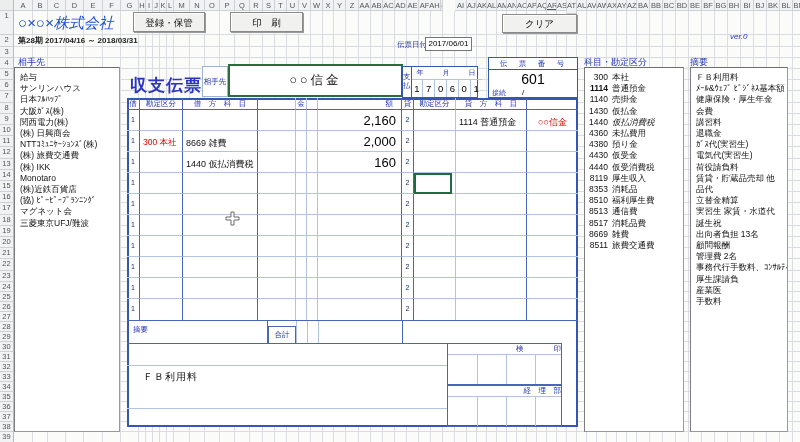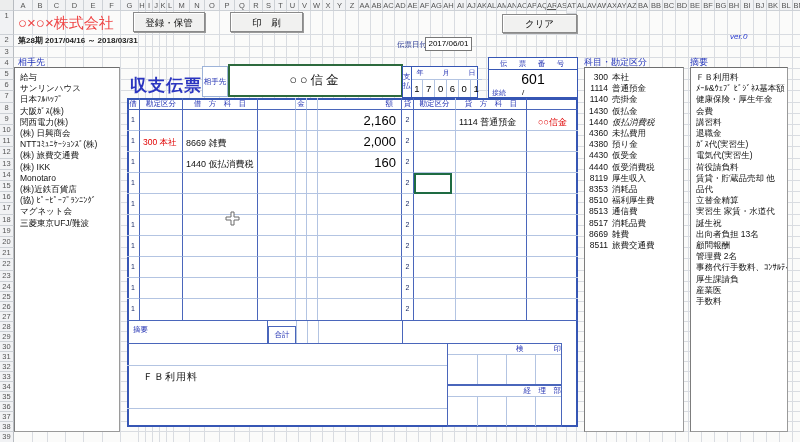--- a/index.html
+++ b/index.html
@@ -65,21 +65,21 @@
   #active-cell{border:2px solid #1e6b42;z-index:5;}
   #cursor{position:absolute;z-index:10;}
   .smalltext{font-size:8px;color:#222;z-index:3;white-space:nowrap;}
 </style>
 </head>
 <body>
 
 <div id="sheet">
   <div id="corner" class="abs" style="left:0;top:0;width:14px;height:11px;"></div>
 
-  <div class="abs" id="company" style="left:18px;top:11px;height:24px;font-size:15px;color:#ef4444;line-height:24px;z-index:3;white-space:nowrap;">○×○×株式会社</div>
+  <div class="abs" id="company" style="left:18px;top:11px;height:24px;font-size:15px;color:#1d4ed8;line-height:24px;z-index:3;white-space:nowrap;font-style:italic;">○×○×株式会社</div>
   <div class="abs btn" style="left:133px;top:12px;width:72px;height:20px;line-height:19px;">登録・保管</div>
   <div class="abs btn" style="left:230px;top:12px;width:73px;height:20px;line-height:19px;">印　刷</div>
   <div class="abs btn" style="left:502px;top:14px;width:75px;height:19px;line-height:18px;">クリア</div>
   <div class="abs smalltext" style="left:18px;top:35px;font-weight:bold;">第28期 2017/04/16 ～ 2018/03/31</div>
   <div class="abs" style="left:730px;top:32px;width:62px;font-size:8px;font-style:italic;color:#2233cc;text-align:left;z-index:3;">ver.0</div>
 
   <div class="abs" style="left:397px;top:40px;font-size:7.5px;color:#1a2b8c;z-index:3;white-space:nowrap;">伝票日付</div>
   <div class="abs" style="left:425px;top:37px;width:47px;height:14px;background:#fff;border:1px solid #777;font-size:8px;text-align:center;line-height:12px;z-index:3;">2017/06/01</div>
 
   <div class="abs ptitle" style="left:18px;top:56px;">相手先</div>
@@ -103,21 +103,21 @@
   </div>
 
   <div class="abs ptitle" style="left:584px;top:56px;">科目・勘定区分</div>
   <div class="abs panelbox" id="accounts-box" style="left:584px;top:67px;width:100px;height:365px;">
     <div id="accounts-list" style="padding-top:4px;">
         <div class="litem acc">
           <div class="code" style="position: static;">300</div>
           <div class="aname" style="position: static;">本社</div>
         </div>
         <div class="litem acc">
-          <div class="code" style="position: static;">1114</div>
+          <div class="code" style="position: static; font-weight: bold;">1114</div>
           <div class="aname" style="position: static;">普通預金</div>
         </div>
         <div class="litem acc">
           <div class="code" style="position: static;">1140</div>
           <div class="aname" style="position: static;">売掛金</div>
         </div>
         <div class="litem acc">
           <div class="code" style="position: static;">1430</div>
           <div class="aname" style="position: static;">仮払金</div>
         </div>
@@ -446,21 +446,21 @@
     <div class="colhdr" style="left: 383px; top: 0px; width: 12px; height: 11px;">AC</div>
     <div class="vgrid" style="left: 394px; top: 11px; width: 1px; height: 431px;"></div>
     <div class="colhdr" style="left: 395px; top: 0px; width: 12px; height: 11px;">AD</div>
     <div class="vgrid" style="left: 406px; top: 11px; width: 1px; height: 431px;"></div>
     <div class="colhdr" style="left: 407px; top: 0px; width: 12px; height: 11px;">AE</div>
     <div class="vgrid" style="left: 418px; top: 11px; width: 1px; height: 431px;"></div>
     <div class="colhdr" style="left: 419px; top: 0px; width: 12px; height: 11px;">AF</div>
     <div class="vgrid" style="left: 430px; top: 11px; width: 1px; height: 431px;"></div>
     <div class="colhdr" style="left: 431px; top: 0px; width: 12px; height: 11px;">AG</div>
     <div class="vgrid" style="left: 442px; top: 11px; width: 1px; height: 431px;"></div>
-    <div class="colhdr" style="left: 443px; top: 0px; width: 12px; height: 11px;">AH</div>
+    <div class="colhdr" style="left: 429px; top: 0px; width: 12px; height: 11px;">AH</div>
     <div class="vgrid" style="left: 454px; top: 11px; width: 1px; height: 431px;"></div>
     <div class="colhdr" style="left: 455px; top: 0px; width: 12px; height: 11px;">AI</div>
     <div class="vgrid" style="left: 466px; top: 11px; width: 1px; height: 431px;"></div>
     <div class="colhdr" style="left: 467px; top: 0px; width: 10px; height: 11px;">AJ</div>
     <div class="vgrid" style="left: 476px; top: 11px; width: 1px; height: 431px;"></div>
     <div class="colhdr" style="left: 477px; top: 0px; width: 10px; height: 11px;">AK</div>
     <div class="vgrid" style="left: 486px; top: 11px; width: 1px; height: 431px;"></div>
     <div class="colhdr" style="left: 487px; top: 0px; width: 10px; height: 11px;">AL</div>
     <div class="vgrid" style="left: 496px; top: 11px; width: 1px; height: 431px;"></div>
     <div class="colhdr" style="left: 497px; top: 0px; width: 10px; height: 11px;">AM</div>

